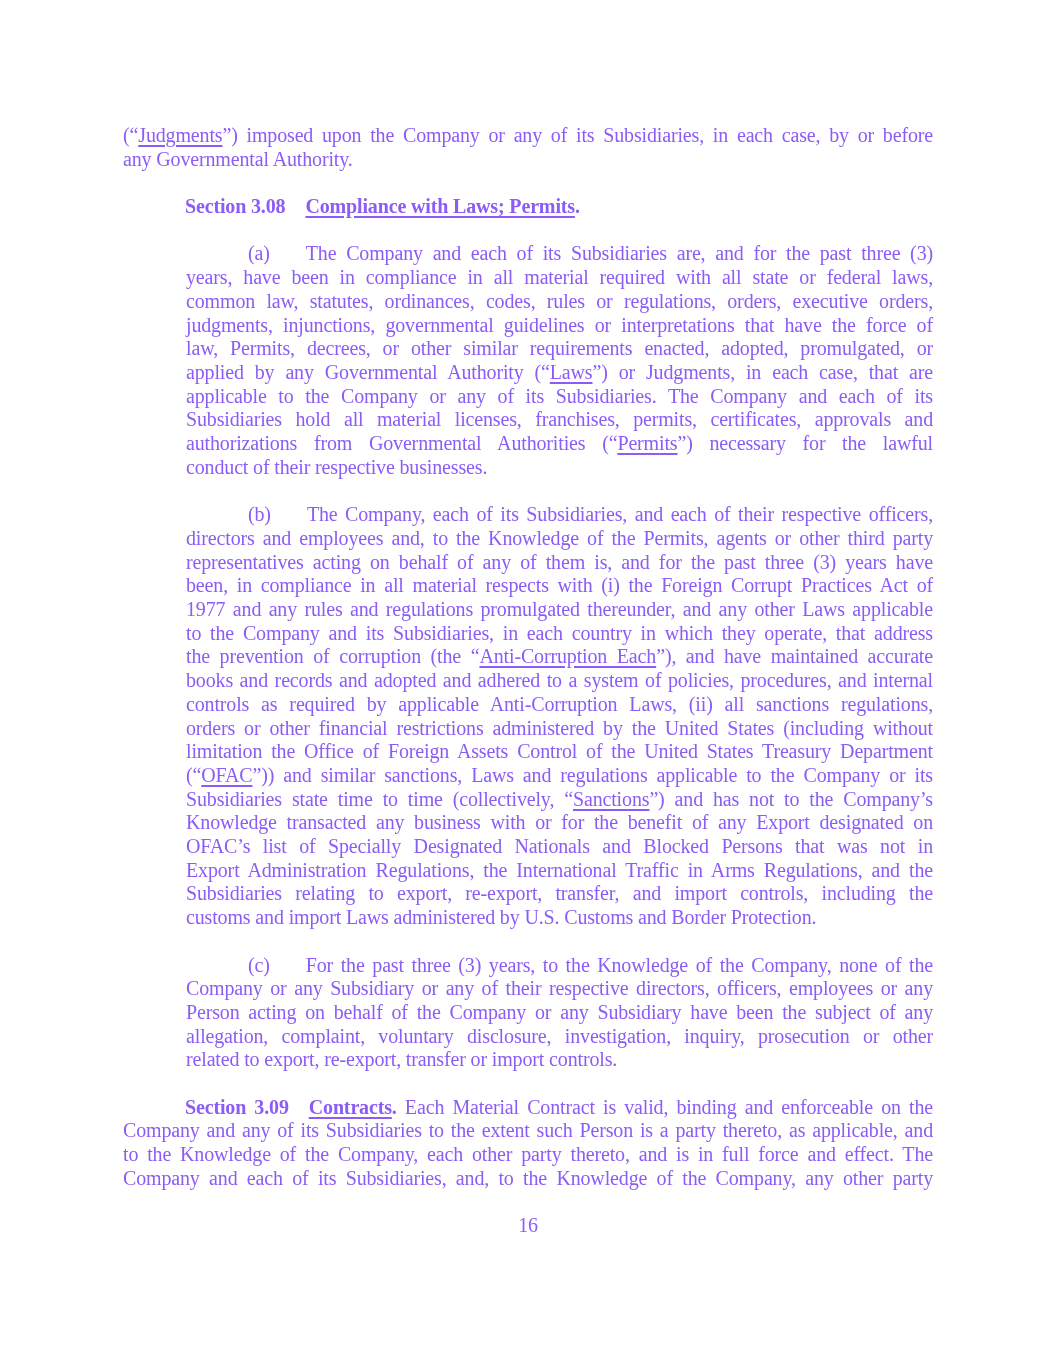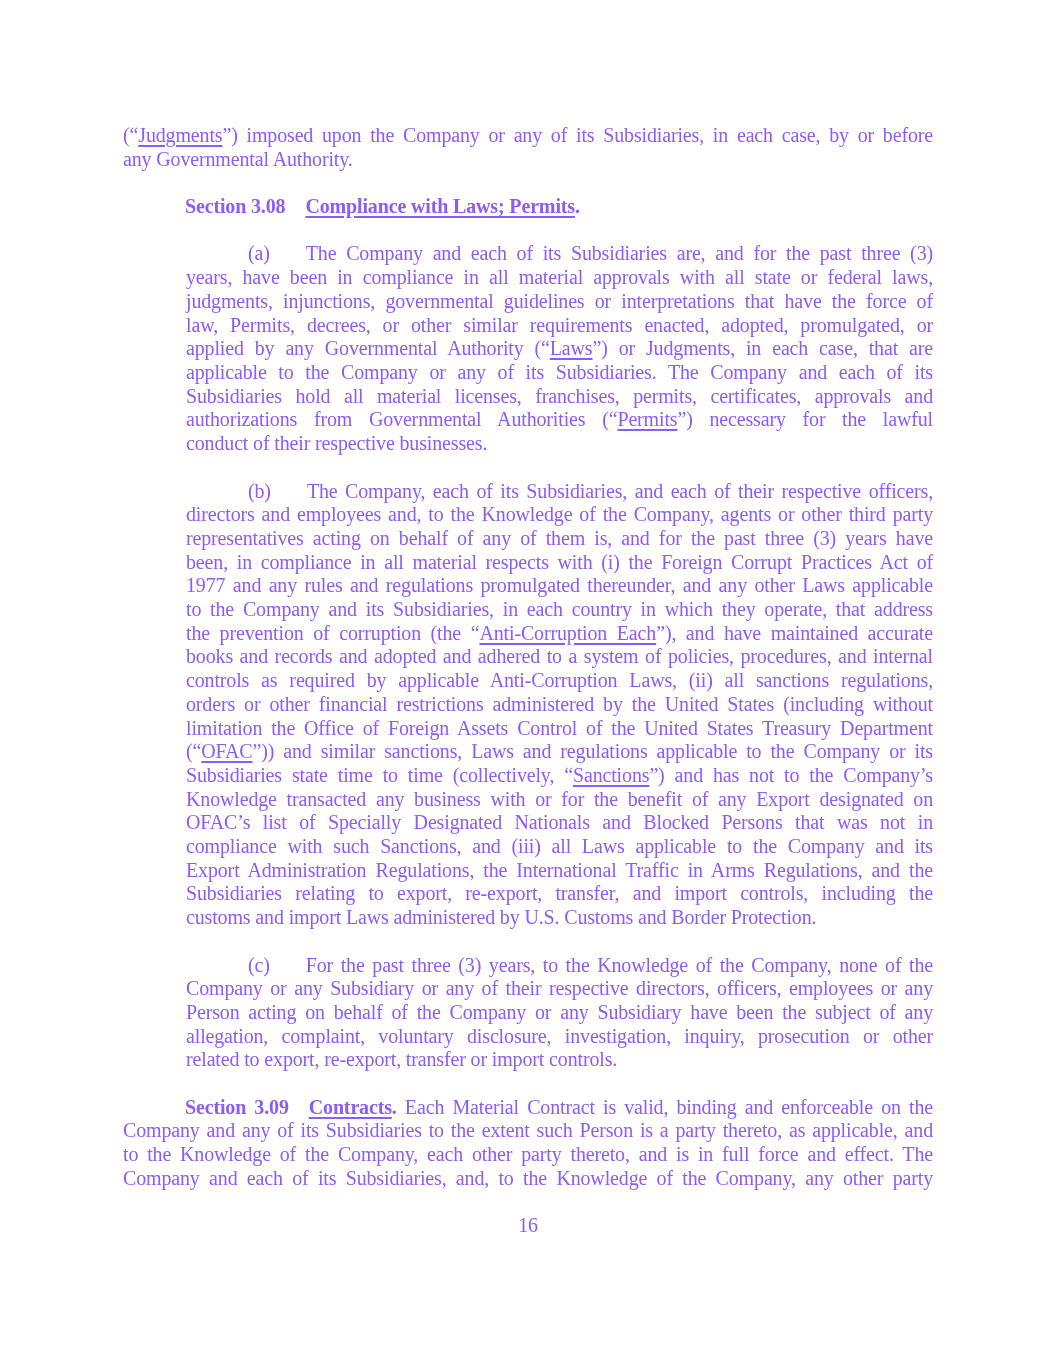--- a/index.html
+++ b/index.html
@@ -34,46 +34,46 @@
   <div>
       <div class="block">
         <div class="line just"><span>(“</span><span class="u">Judgments</span><span>”) imposed upon the Company or any of its Subsidiaries, in each case, by or before</span></div>
         <div class="line"><span>any Governmental Authority.</span></div>
       </div>
       <div class="block">
         <div class="line" style="text-indent: 62px;"><span class="b">Section 3.08</span><span class="tab" style="width: 20px;"></span><span class="b u">Compliance with Laws; Permits</span><span class="b">.</span></div>
       </div>
       <div class="block block-indent">
         <div class="line just" style="text-indent: 62px;"><span>(a)</span><span class="tab" style="width: 36px;"></span><span>The Company and each of its Subsidiaries are, and for the past three (3)</span></div>
-        <div class="line just"><span>years, have been in compliance in all material approvals with all state or federal laws,</span></div>
+        <div class="line just"><span>years, have been in compliance in all material required with all state or federal laws,</span></div>
+        <div class="line just"><span>common law, statutes, ordinances, codes, rules or regulations, orders, executive orders,</span></div>
         <div class="line just"><span>judgments, injunctions, governmental guidelines or interpretations that have the force of</span></div>
         <div class="line just"><span>law, Permits, decrees, or other similar requirements enacted, adopted, promulgated, or</span></div>
         <div class="line just"><span>applied by any Governmental Authority (“</span><span class="u">Laws</span><span>”) or Judgments, in each case, that are</span></div>
         <div class="line just"><span>applicable to the Company or any of its Subsidiaries. The Company and each of its</span></div>
         <div class="line just"><span>Subsidiaries hold all material licenses, franchises, permits, certificates, approvals and</span></div>
         <div class="line just"><span>authorizations from Governmental Authorities (“</span><span class="u">Permits</span><span>”) necessary for the lawful</span></div>
         <div class="line"><span>conduct of their respective businesses.</span></div>
       </div>
       <div class="block block-indent">
         <div class="line just" style="text-indent: 62px;"><span>(b)</span><span class="tab" style="width: 36px;"></span><span>The Company, each of its Subsidiaries, and each of their respective officers,</span></div>
-        <div class="line just"><span>directors and employees and, to the Knowledge of the Company, agents or other third party</span></div>
+        <div class="line just"><span>directors and employees and, to the Knowledge of the Permits, agents or other third party</span></div>
         <div class="line just"><span>representatives acting on behalf of any of them is, and for the past three (3) years have</span></div>
         <div class="line just"><span>been, in compliance in all material respects with (i) the Foreign Corrupt Practices Act of</span></div>
         <div class="line just"><span>1977 and any rules and regulations promulgated thereunder, and any other Laws applicable</span></div>
         <div class="line just"><span>to the Company and its Subsidiaries, in each country in which they operate, that address</span></div>
         <div class="line just"><span>the prevention of corruption (the “</span><span class="u">Anti-Corruption Each</span><span>”), and have maintained accurate</span></div>
         <div class="line just"><span>books and records and adopted and adhered to a system of policies, procedures, and internal</span></div>
         <div class="line just"><span>controls as required by applicable Anti-Corruption Laws, (ii) all sanctions regulations,</span></div>
         <div class="line just"><span>orders or other financial restrictions administered by the United States (including without</span></div>
         <div class="line just"><span>limitation the Office of Foreign Assets Control of the United States Treasury Department</span></div>
         <div class="line just"><span>(“</span><span class="u">OFAC</span><span>”)) and similar sanctions, Laws and regulations applicable to the Company or its</span></div>
         <div class="line just"><span>Subsidiaries state time to time (collectively, “</span><span class="u">Sanctions</span><span>”) and has not to the Company’s</span></div>
         <div class="line just"><span>Knowledge transacted any business with or for the benefit of any Export designated on</span></div>
         <div class="line just"><span>OFAC’s list of Specially Designated Nationals and Blocked Persons that was not in</span></div>
-        <div class="line just"><span>compliance with such Sanctions, and (iii) all Laws applicable to the Company and its</span></div>
         <div class="line just"><span>Export Administration Regulations, the International Traffic in Arms Regulations, and the</span></div>
         <div class="line just"><span>Subsidiaries relating to export, re-export, transfer, and import controls, including the</span></div>
         <div class="line"><span>customs and import Laws administered by U.S. Customs and Border Protection.</span></div>
       </div>
       <div class="block block-indent">
         <div class="line just" style="text-indent: 62px;"><span>(c)</span><span class="tab" style="width: 36px;"></span><span>For the past three (3) years, to the Knowledge of the Company, none of the</span></div>
         <div class="line just"><span>Company or any Subsidiary or any of their respective directors, officers, employees or any</span></div>
         <div class="line just"><span>Person acting on behalf of the Company or any Subsidiary have been the subject of any</span></div>
         <div class="line just"><span>allegation, complaint, voluntary disclosure, investigation, inquiry, prosecution or other</span></div>
         <div class="line"><span>related to export, re-export, transfer or import controls.</span></div>

